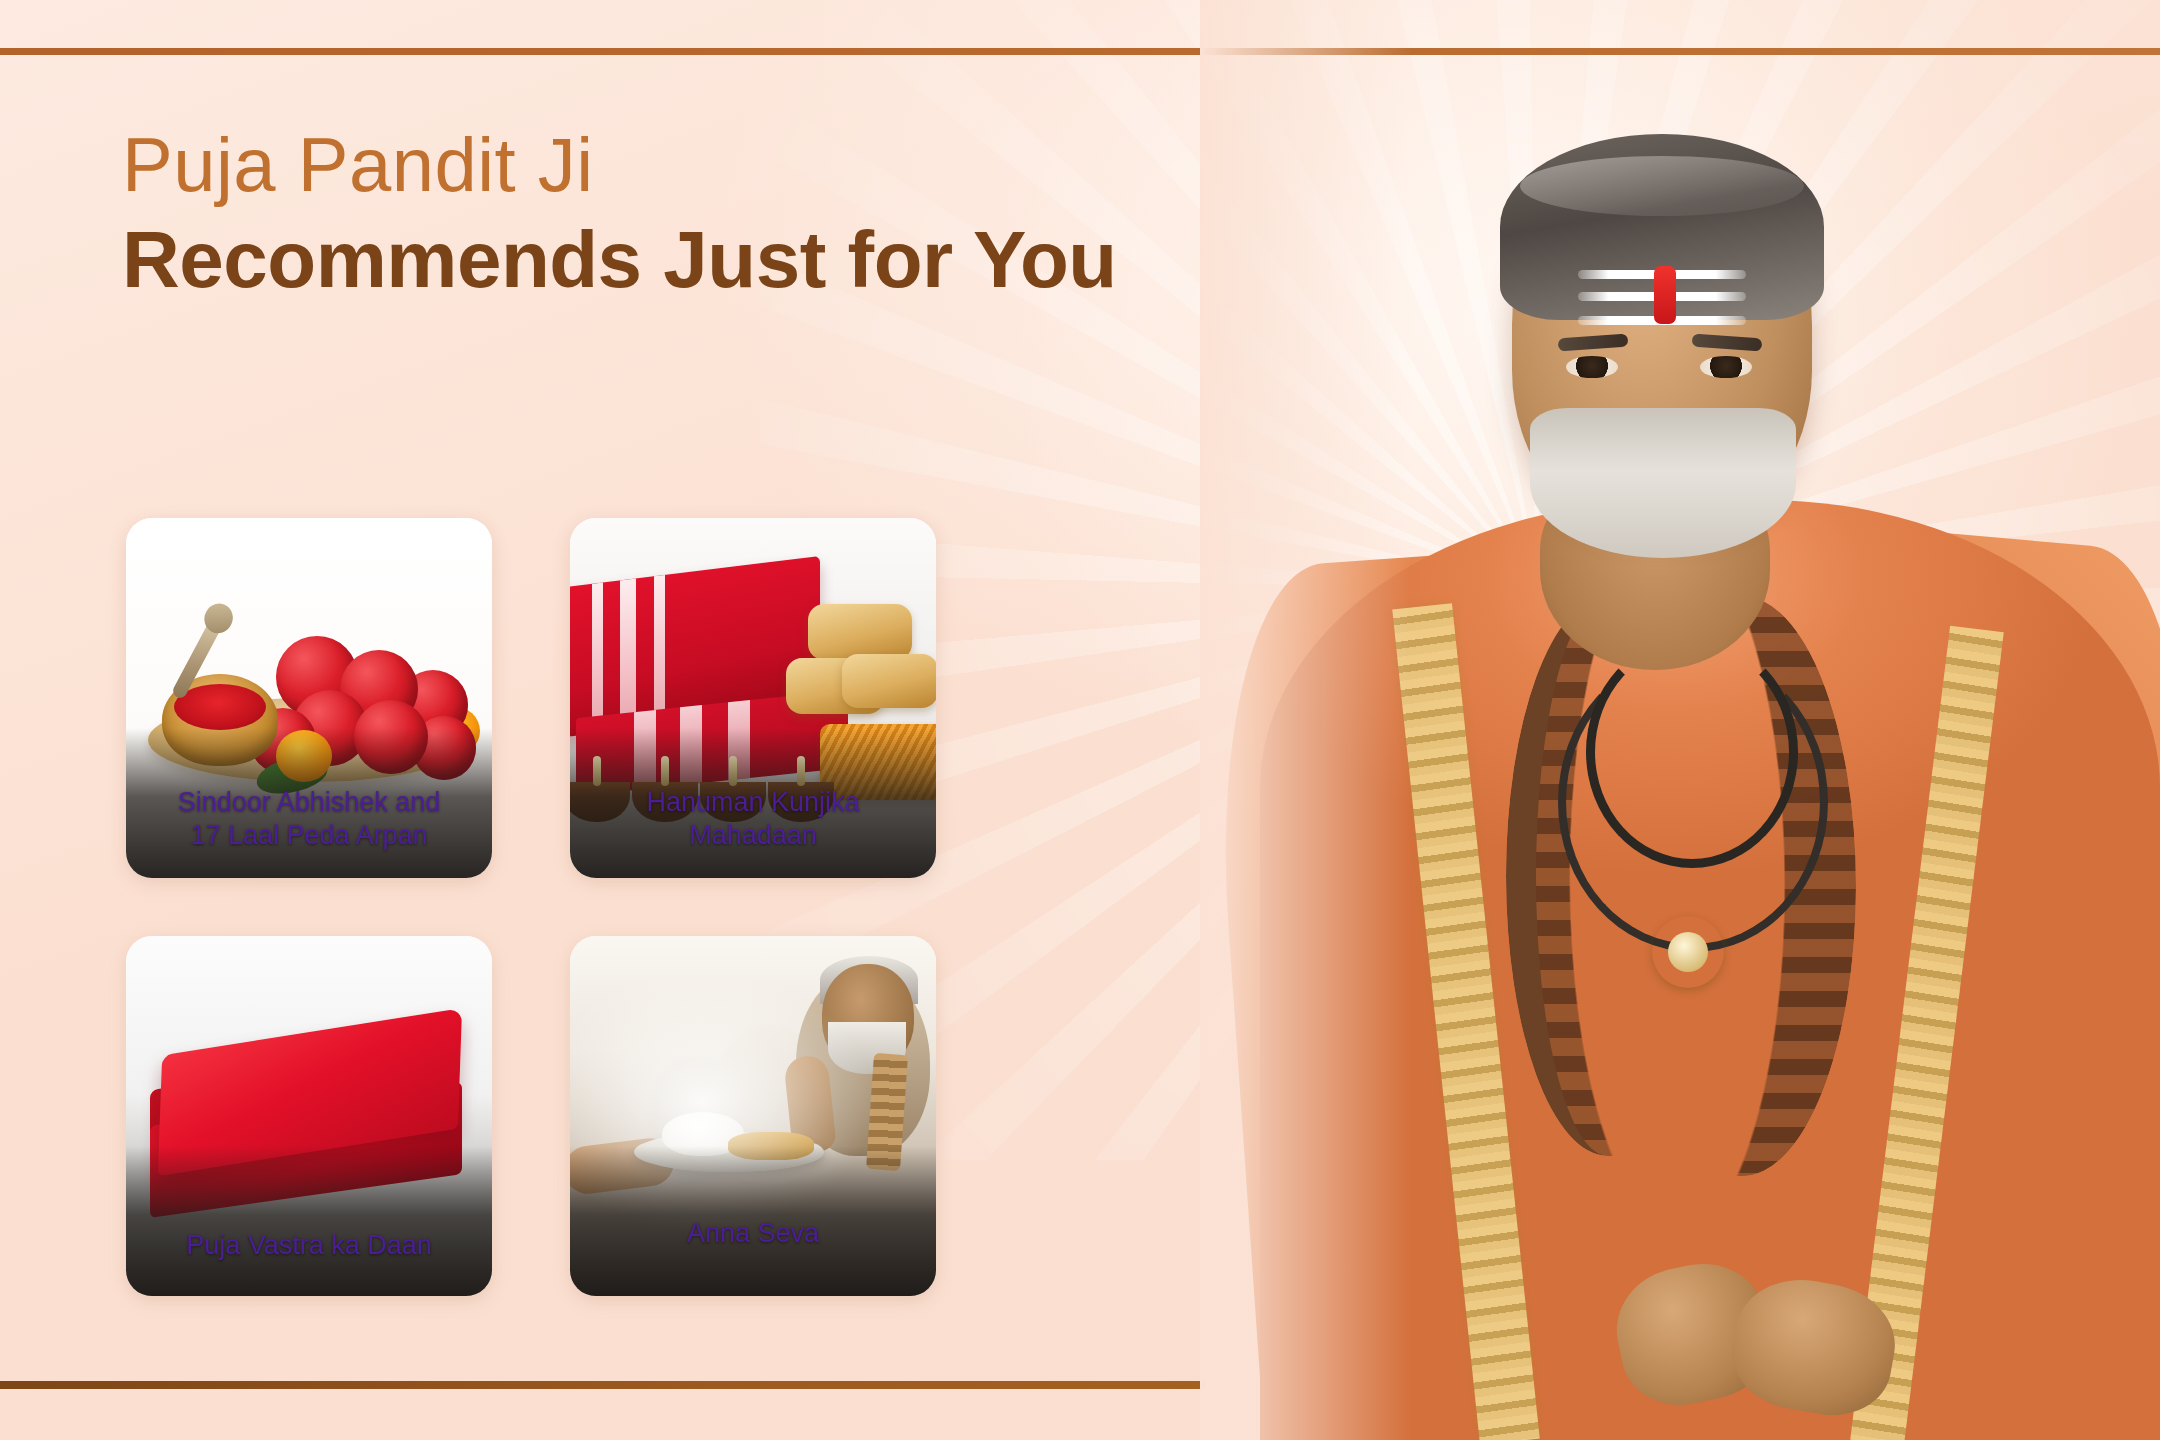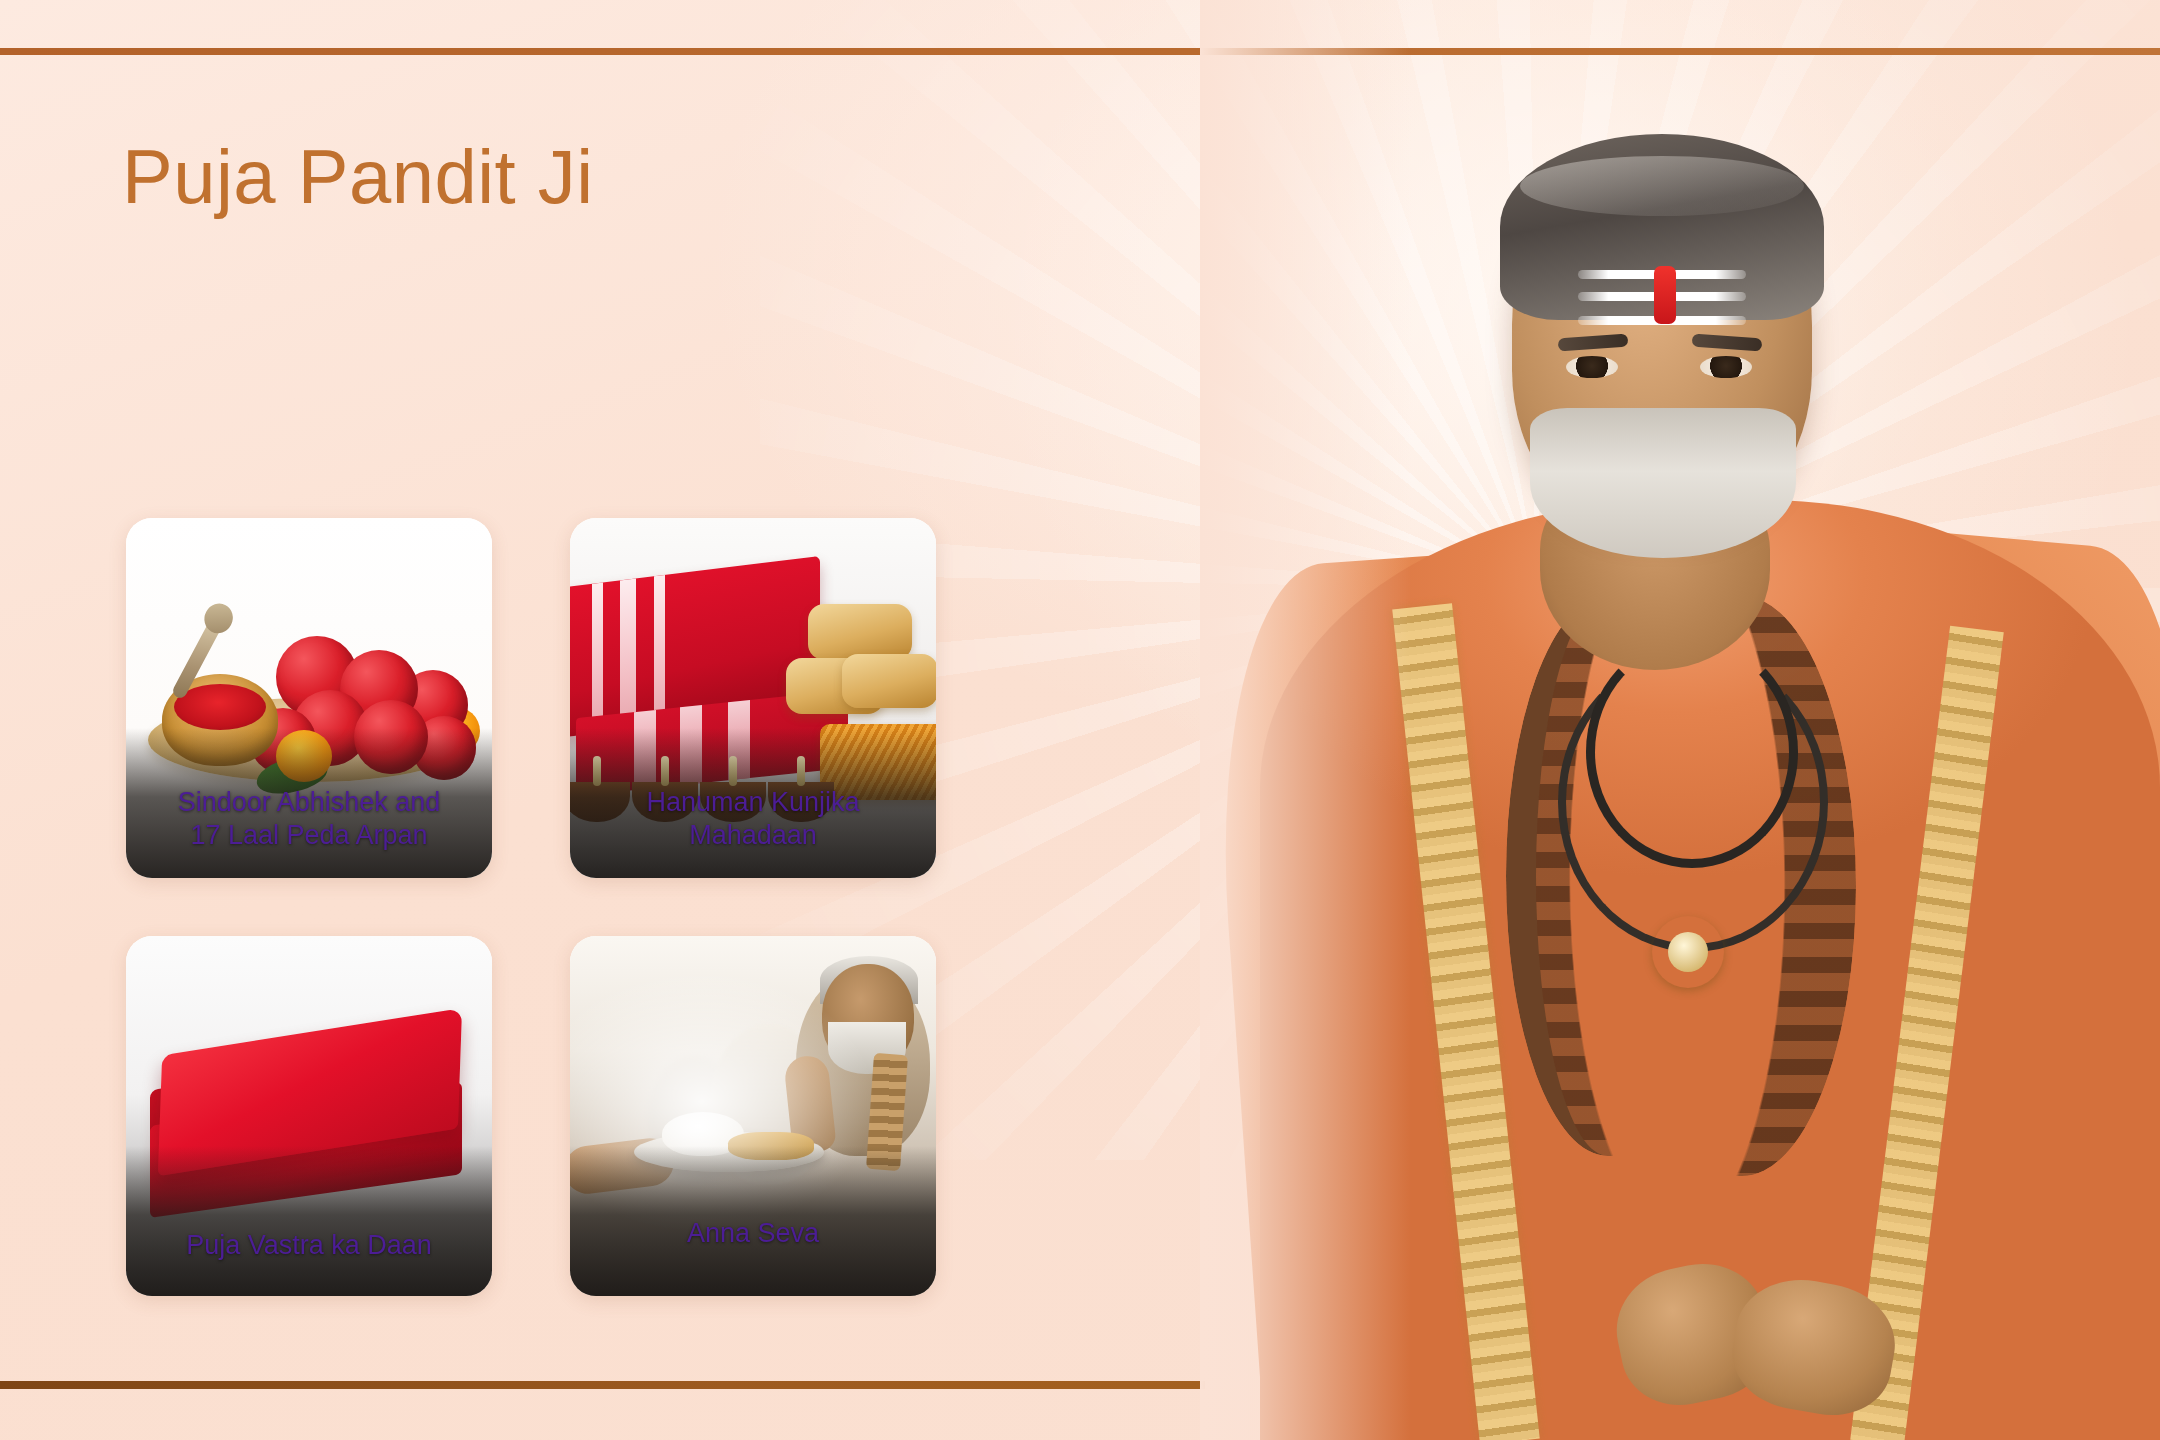--- a/index.html
+++ b/index.html
@@ -45,21 +45,21 @@
   }
   .rule-bottom{
     position:absolute; left:0; top:1381px; width:1205px; height:8px;
     background:linear-gradient(90deg,#7E4515 0%,#9D5A20 60%,#A4601F 100%);
   }
 
   
   .headline{ position:absolute; left:122px; top:122px; width:1060px; }
   .h-line1{
     font-size:76px; font-weight:400; letter-spacing:.5px;
-    color:#C0712F; line-height:1.12; white-space:nowrap;margin-top:12px;
+    color:#C0712F; line-height:1.12; white-space:nowrap;
   }
   .h-line2{
     font-size:80px; font-weight:700; letter-spacing:-.5px;
     color:#7B4418; line-height:1.12; margin-top:8px; white-space:nowrap;
   }
 
   
   .grid{
     position:absolute; left:126px; top:518px;
     display:grid;
@@ -427,20 +427,21 @@
 <div class="banner">
 
   <div class="glow"></div>
   <div class="rays"></div>
 
   <div class="rule-top"></div>
   <div class="rule-bottom"></div>
 
   <div class="headline">
     <div class="h-line1">Puja Pandit Ji</div>
+    <div class="h-line2">Recommends Just for You</div>
   </div>
 
   <div class="grid">
 
     <div class="card c1">
       <div class="photo p1">
         <div class="plate"></div>
         <div class="mari m1"></div>
           <div class="mari m3"></div>
         <div class="peda pd5"></div>

